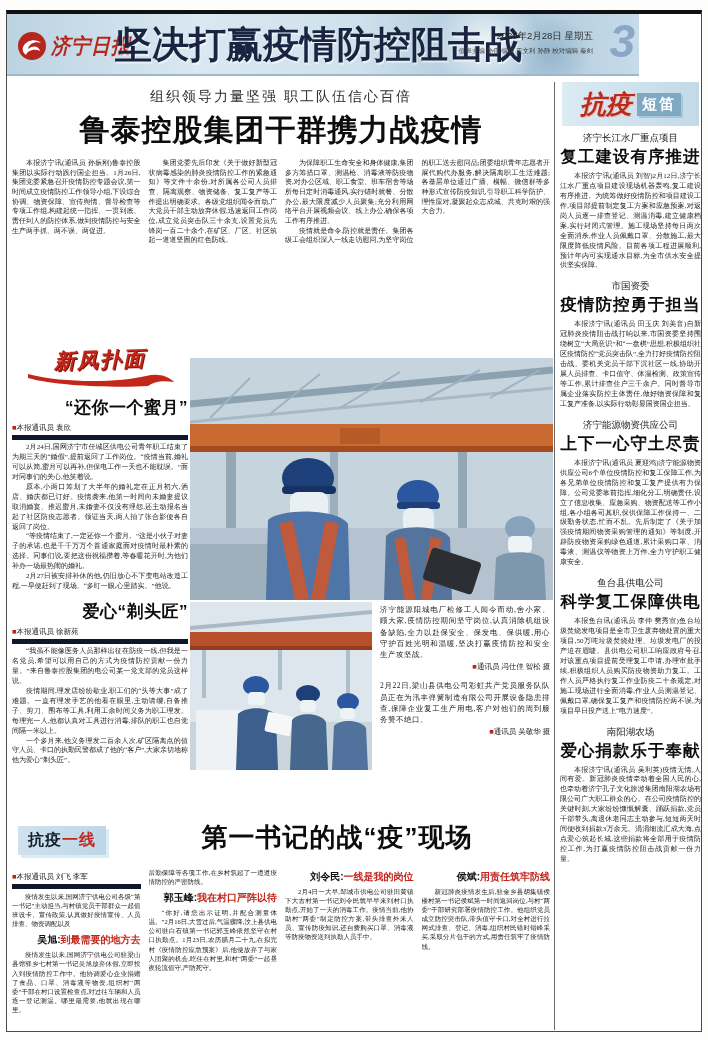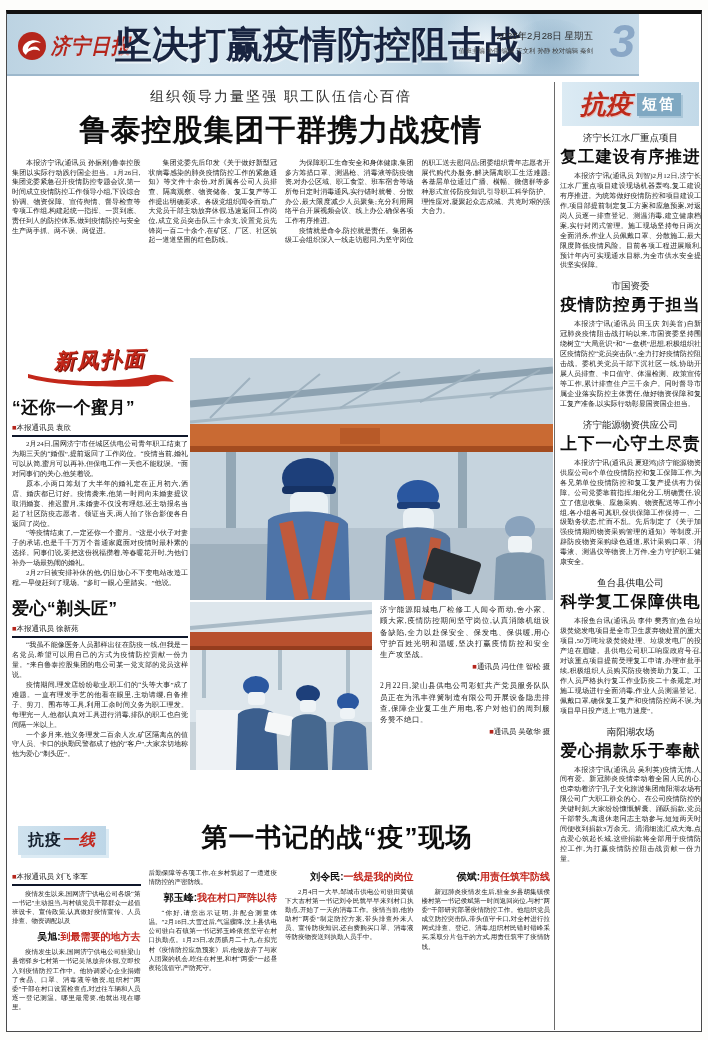--- a/index.html
+++ b/index.html
@@ -55,42 +55,42 @@
   .rail-headline { text-align:center; font-size:16.5px; font-weight:bold; color:#0d0d0d;
       font-family:"Liberation Sans",sans-serif; letter-spacing:1px; margin:1px 0 4px 0; }
   .rail-body { font-size:7px; line-height:1.42; color:#1c1c1c; text-align:justify; text-indent:2em; }
 
   
   .xinfeng { position:absolute; left:12px; top:338px; width:176px; height:470px; overflow:hidden; }
   .xf-logo { position:relative; height:52px; text-align:center; }
   .xf-logo-text { display:inline-block; margin-top:8px; font-size:21px; font-weight:bold; color:#c3271a;
       font-style:italic; letter-spacing:2px; text-shadow:1px 1px 0 #7e1209; transform:rotate(-2deg); }
   .xf-swoosh { position:absolute; left:14px; top:30px; width:150px; height:20px; }
-  .xf-headline { text-align:left; font-size:17px; font-weight:bold; color:#0d0d0d;
+  .xf-headline { text-align:right; font-size:17px; font-weight:bold; color:#0d0d0d;
       font-family:"Liberation Sans",sans-serif; margin-top:6px; letter-spacing:0.5px; }
-  .byline { font-size:7.5px; color:#222; border-bottom:2px solid #0f172a; padding:4px 0 2px 0; margin-bottom:3px; }
+  .byline { font-size:7.5px; color:#222; border-bottom:5px solid #0f172a; padding:4px 0 2px 0; margin-bottom:3px; }
   .byline .sq { color:#b5261c; }
   .xf-body { font-size:7px; line-height:1.42; color:#1c1c1c; text-align:justify; }
   .xf-body p { text-indent:2em; }
 
   
   .photo1 { position:absolute; left:190px; top:358px; width:363px; height:242px; overflow:hidden; background:#c3d2dd; }
   .photo2 { position:absolute; left:190px; top:602px; width:182px; height:168px; overflow:hidden; background:#dbe4ea; }
   .captions { position:absolute; left:380px; top:604px; width:170px; height:172px; overflow:hidden; }
   .caption { font-size:7.5px; line-height:1.5; color:#222; text-align:justify; letter-spacing:0.5px; }
   .caption-credit { font-size:7.5px; color:#222; text-align:right; margin:2px 0 8px 0; }
   .caption-credit .sq { color:#b5261c; }
 
   
   .fl-header { position:absolute; left:12px; top:812px; width:538px; height:52px; }
   .fl-logo { position:absolute; left:6px; top:14px; background:linear-gradient(90deg,#cfe2ee,#bdd6e7);
       padding:4px 10px; box-shadow:3px 3px 0 #dcebf4; font-family:"Liberation Sans",sans-serif;
       font-size:16px; font-weight:bold; letter-spacing:1px; }
   .fl-logo .black { color:#14202e; }
-  .fl-logo .red { color:#c3261d;font-style:italic; }
+  .fl-logo .red { color:#c3261d; }
   .fl-headline { position:absolute; left:140px; top:8px; width:370px; text-align:center;
       font-family:"Liberation Sans",sans-serif; font-size:26px; font-weight:bold; color:#0d0d0d; letter-spacing:1px; }
   .fl-cols { position:absolute; left:12px; top:868px; width:538px; height:160px; display:flex; gap:8px; overflow:hidden; }
   .fl-col { flex:1 1 0; overflow:hidden; }
   .fl-text { font-size:6.5px; line-height:1.4; color:#1c1c1c; text-align:justify; text-indent:2em; }
   .fl-sub { text-align:right; font-size:10px; font-weight:bold; font-family:"Liberation Sans",sans-serif;
       margin:5px 0 3px 0; white-space:nowrap; }
   .fl-sub .name { color:#111; }
   .fl-sub .ttl { color:#c3261d; }
 </style>

